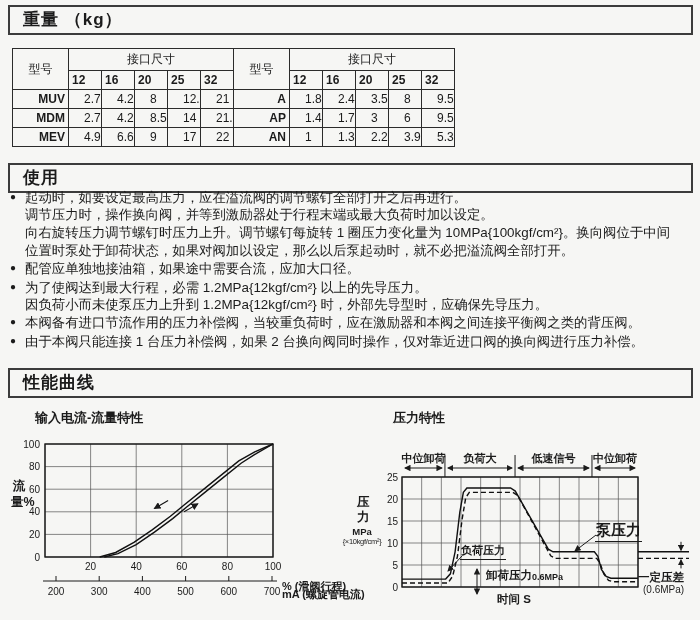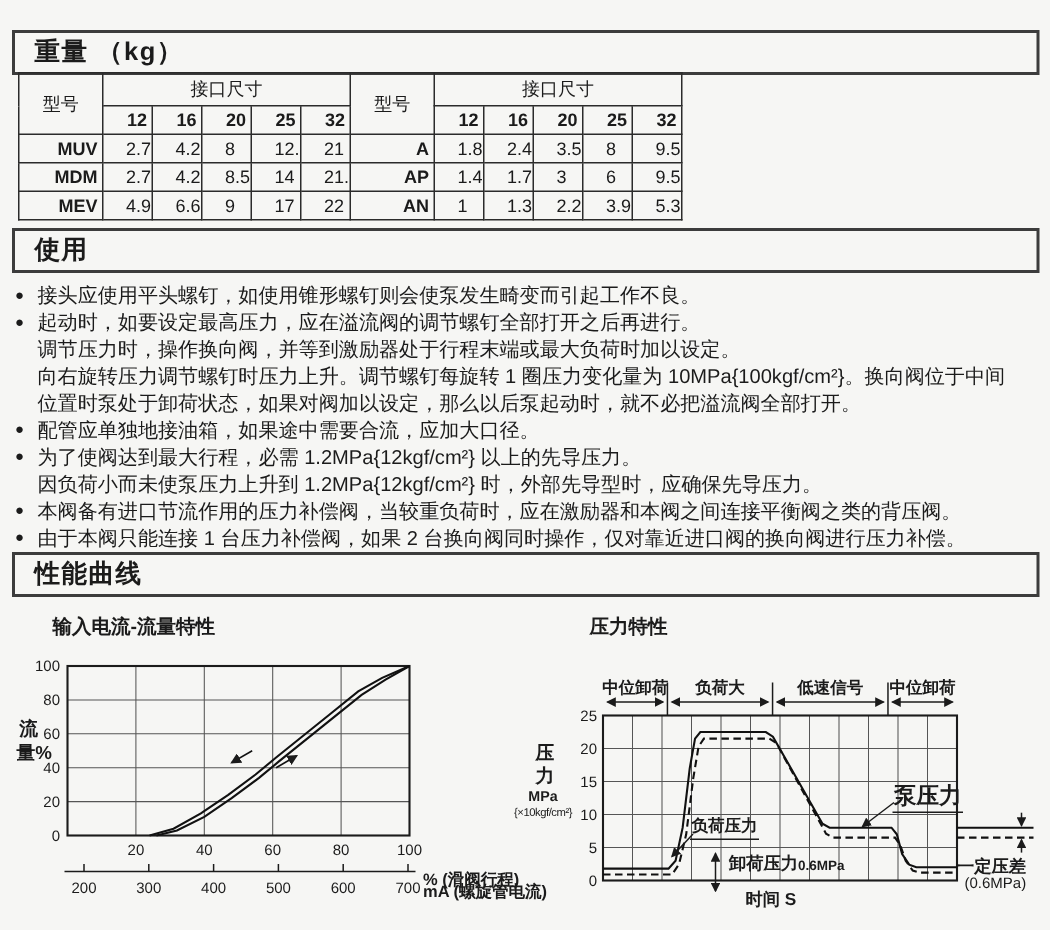--- a/index.html
+++ b/index.html
@@ -1,32 +1,32 @@
 <!DOCTYPE html>
 <html><head>
 <meta charset="utf-8">
 <style>
   html,body{margin:0;padding:0;background:#e8e8e6;}
   .page{position:relative;width:700px;height:620px;background:#f6f6f4;color:#1b1b1b;
         font-family:"Liberation Sans","DejaVu Sans",sans-serif;overflow:hidden;}
   .bar{position:absolute;left:8px;width:685px;height:30px;border:2px solid #3c3c3c;
        box-sizing:border-box;font-weight:bold;font-size:17px;line-height:26px;
        padding-left:13px;letter-spacing:1px;background:transparent;}
-  #bar-weight{top:20px;}
-  #bar-usage{top:152px;}
+  #bar-weight{top:5px;}
+  #bar-usage{top:163px;}
   #bar-curves{top:368px;}
 
   
   .wt{position:absolute;left:12px;top:48px;border-collapse:collapse;table-layout:fixed;
       width:442px;font-size:12px;}
   .wt td{border:1px solid #2b2b2b;height:18px;padding:0 3px;overflow:hidden;}
   .wt tr.r1 td{height:21px;}
   .wt tr.r2 td{height:18px;}
   .wt .ch{text-align:center;}
-  .wt .sz{text-align:right;font-weight:bold;margin-top:20px;}
+  .wt .sz{text-align:left;font-weight:bold;margin-top:20px;}
   .wt .md{text-align:right;font-weight:bold;}
   .wt .v{text-align:left;padding-left:15px;}
 
   
   .usage{position:absolute;left:10px;top:188px;font-size:13.4px;line-height:17.7px;
          white-space:nowrap;}
   .usage .b{display:inline-block;width:15px;font-size:10px;vertical-align:1.5px;}
 
   
   .abs{position:absolute;}
@@ -148,21 +148,20 @@
       <td class="v">5.3</td>
     </tr>
   </tbody>
     </table>
 
   <div class="bar" id="bar-usage">
     <span>使用</span>
   </div>
 
   <div class="usage">
-    <div><span class="b">●</span><span>接头应使用平头螺钉，如使用锥形螺钉则会使泵发生畸变而引起工作不良。</span></div>
     <div><span class="b">●</span><span>起动时，如要设定最高压力，应在溢流阀的调节螺钉全部打开之后再进行。</span></div>
     <div><span class="b"></span><span>调节压力时，操作换向阀，并等到激励器处于行程末端或最大负荷时加以设定。</span></div>
     <div><span class="b"></span><span>向右旋转压力调节螺钉时压力上升。调节螺钉每旋转 1 圈压力变化量为 10MPa{100kgf/cm²}。换向阀位于中间</span></div>
     <div><span class="b"></span><span>位置时泵处于卸荷状态，如果对阀加以设定，那么以后泵起动时，就不必把溢流阀全部打开。</span></div>
     <div><span class="b">●</span><span>配管应单独地接油箱，如果途中需要合流，应加大口径。</span></div>
     <div><span class="b">●</span><span>为了使阀达到最大行程，必需 1.2MPa{12kgf/cm²} 以上的先导压力。</span></div>
     <div><span class="b"></span><span>因负荷小而未使泵压力上升到 1.2MPa{12kgf/cm²} 时，外部先导型时，应确保先导压力。</span></div>
     <div><span class="b">●</span><span>本阀备有进口节流作用的压力补偿阀，当较重负荷时，应在激励器和本阀之间连接平衡阀之类的背压阀。</span></div>
     <div><span class="b">●</span><span>由于本阀只能连接 1 台压力补偿阀，如果 2 台换向阀同时操作，仅对靠近进口阀的换向阀进行压力补偿。</span></div>
   </div>

